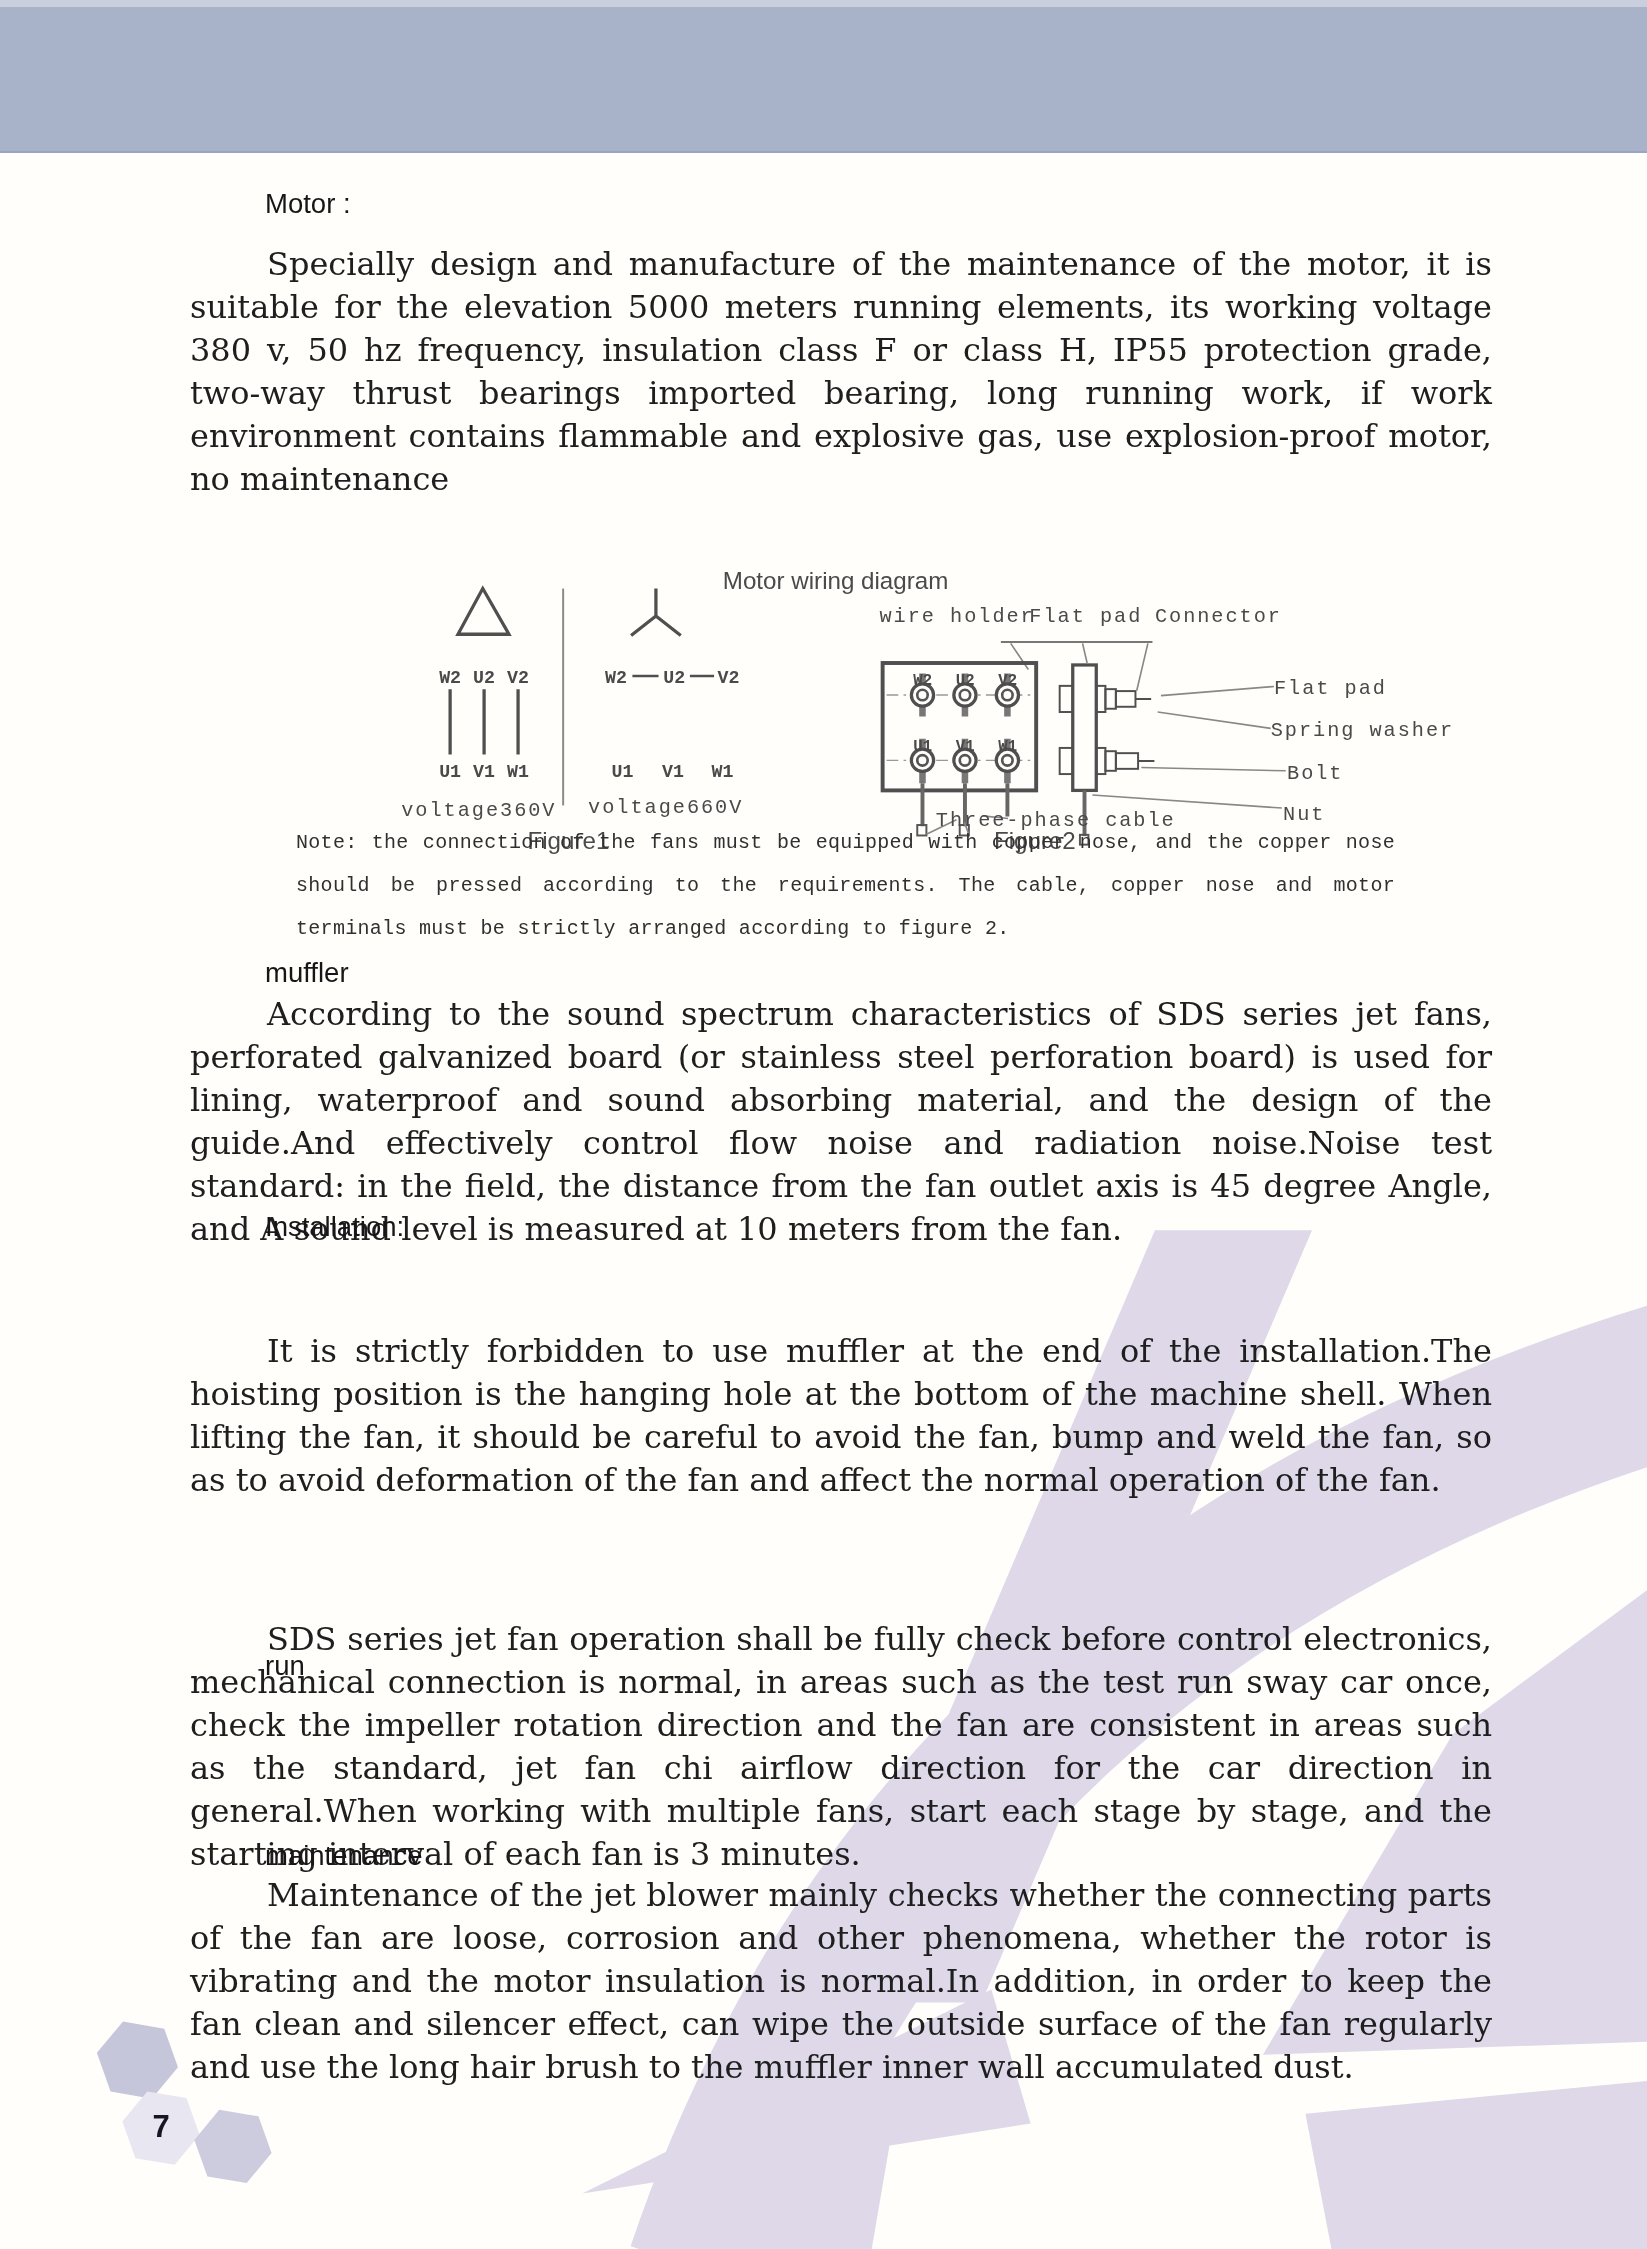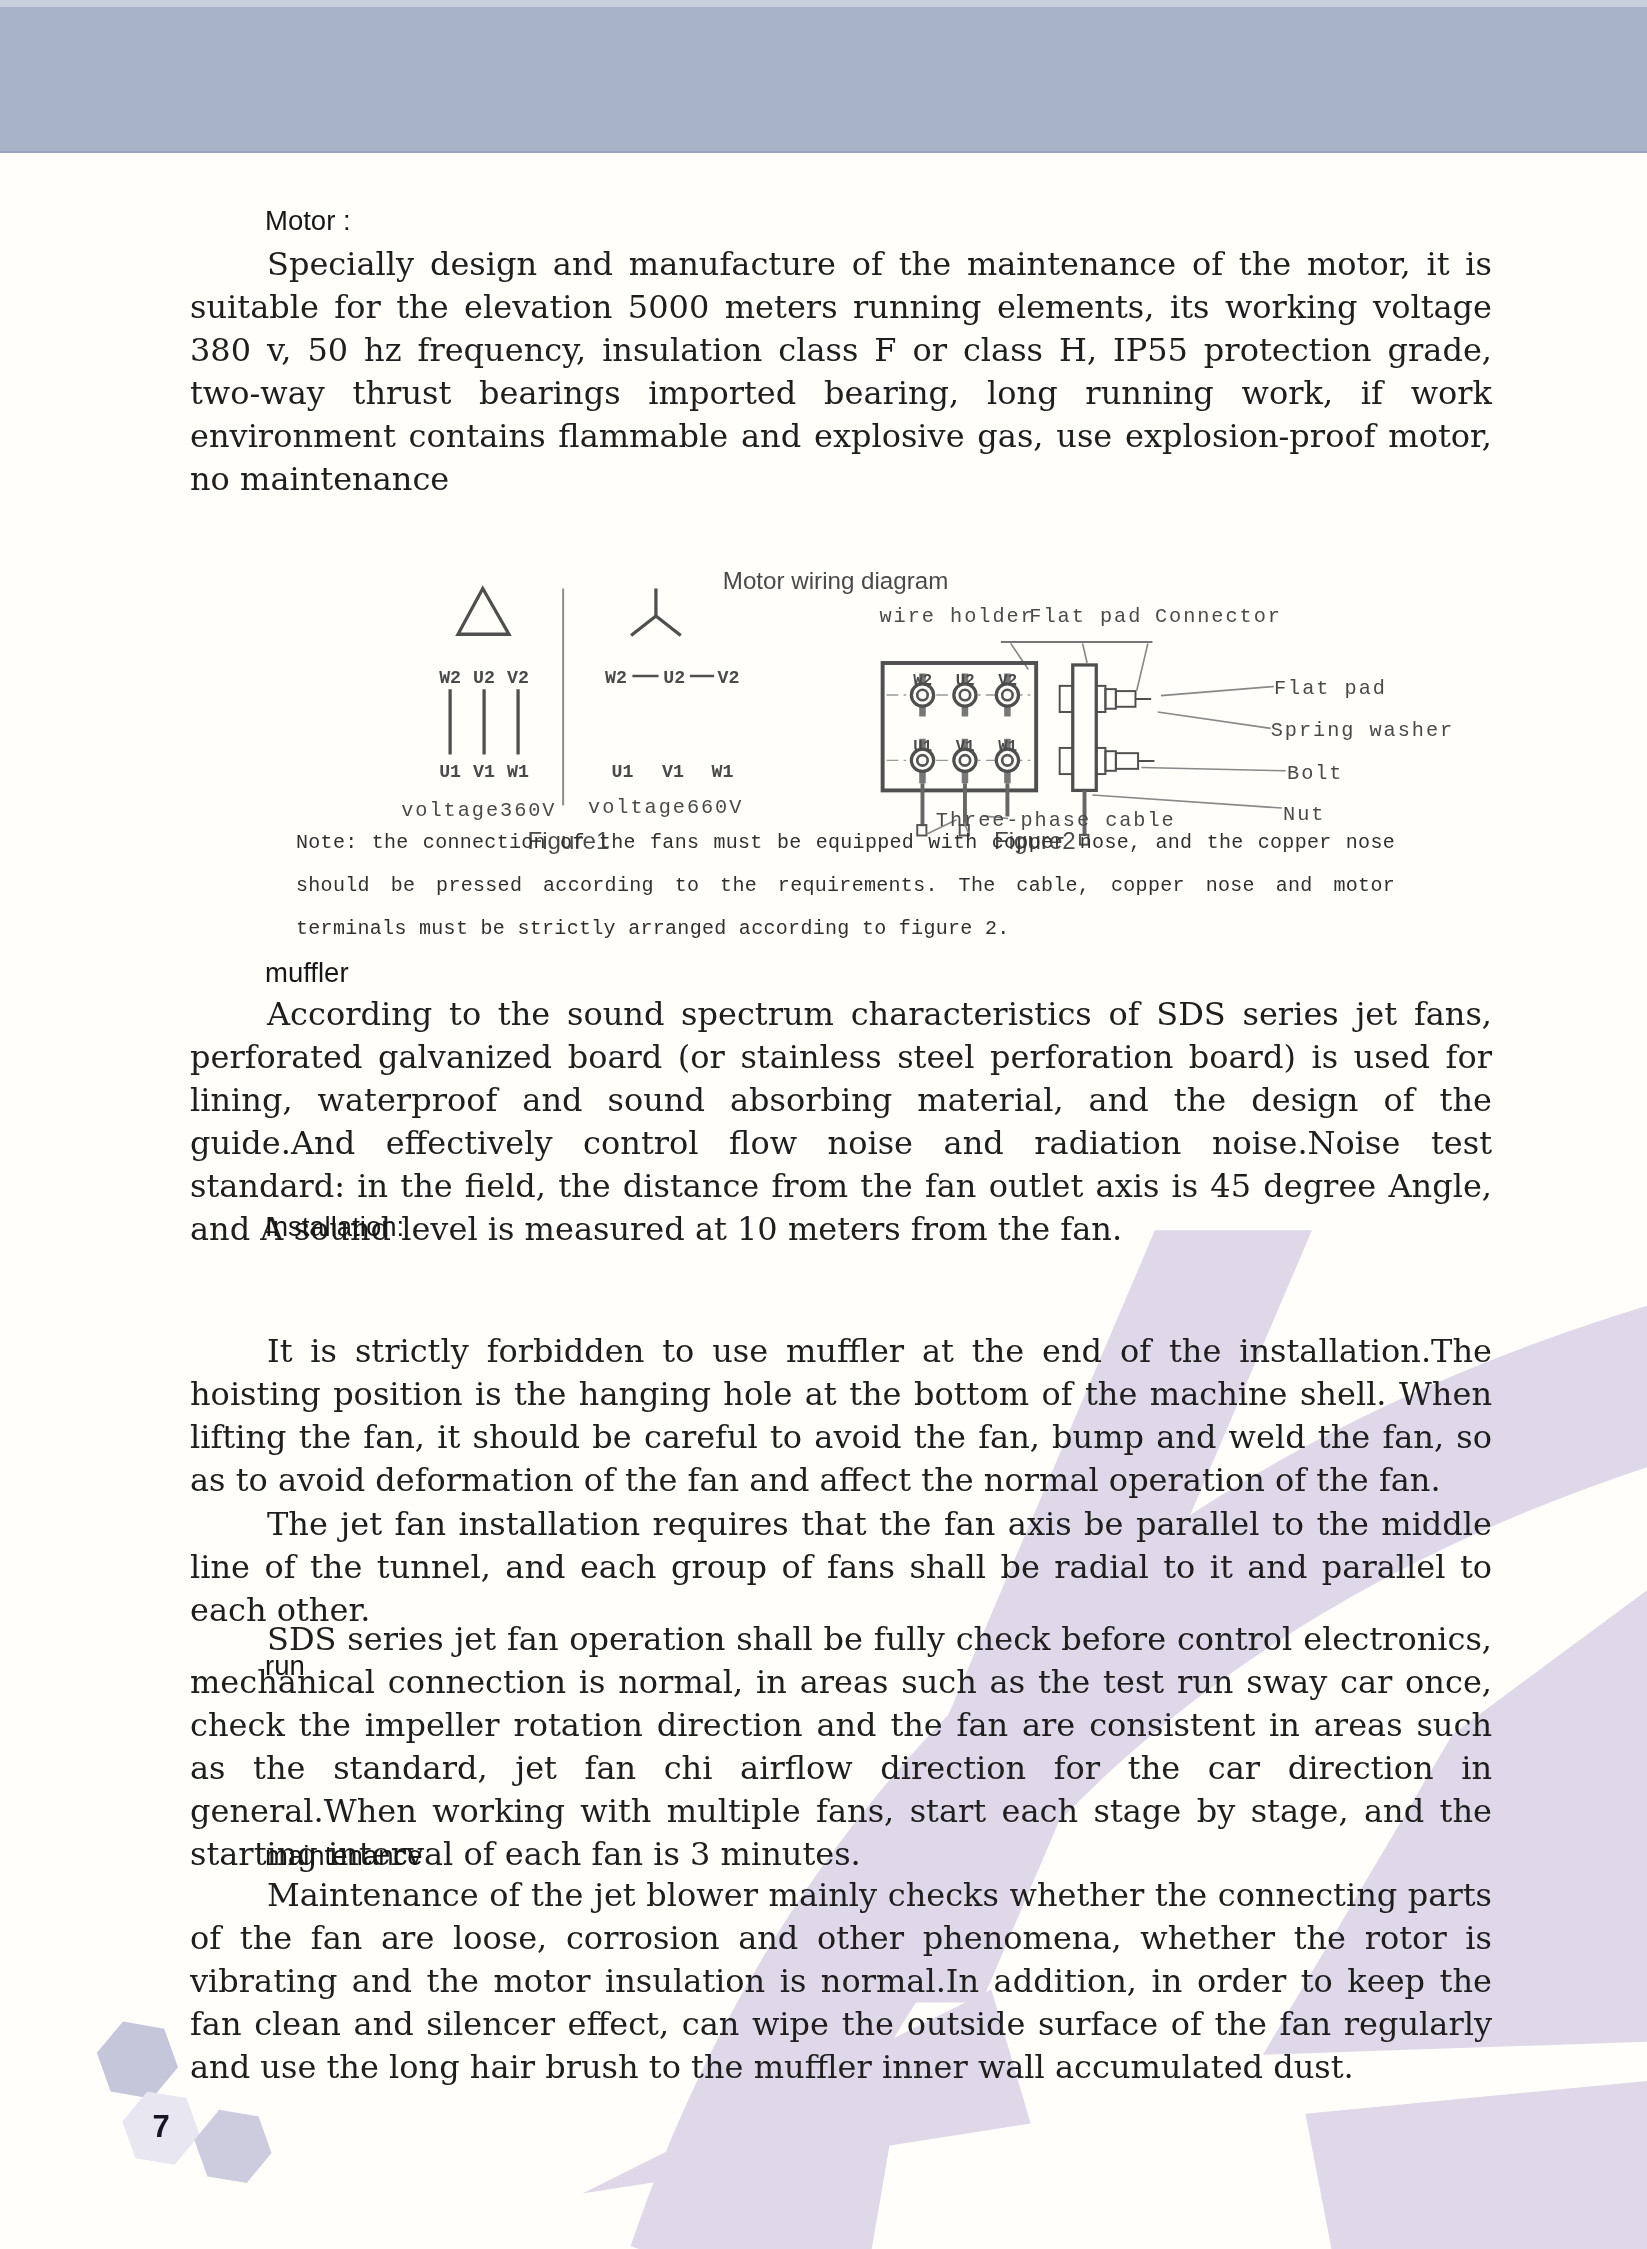--- a/index.html
+++ b/index.html
@@ -46,21 +46,21 @@
   </svg>
 
   <svg class="hexsvg" width="1647" height="2250" viewBox="0 0 2517 3438">
     <polygon points="272,3159 232,3207 169,3196 148,3137 188,3089 251,3100" fill="#c6c6da"></polygon>
     <polygon points="305,3262 267,3308 207,3298 187,3242 225,3196 285,3206" fill="#e8e7f1"></polygon>
     <polygon points="415,3290 377,3336 317,3326 297,3270 335,3224 395,3234" fill="#cdccdf"></polygon>
   </svg>
 
   <div class="content">
 
-    <div class="heading" style="top:205px;">Motor :</div>
+    <div class="heading" style="top:188px;">Motor :</div>
     <p class="body-par" style="top:243px;">Specially design and manufacture of the maintenance of the motor, it is suitable for the elevation 5000 meters running elements, its working voltage 380 v, 50 hz frequency, insulation class F or class H, IP55 protection grade, two-way thrust bearings imported bearing, long running work, if work environment contains flammable and explosive gas, use explosion-proof motor, no maintenance</p>
 
     <div class="figwrap">
       <svg class="figsvg" width="1647" height="294" viewBox="0 0 2517 450">
         <text class="fig-title" x="1277" y="36" text-anchor="middle">Motor wiring diagram</text>
 
         <g stroke="#4f4f4f" stroke-width="5" fill="none">
           <path d="M737,36 L699,106 L777,106 Z"></path>
           <path d="M687,190 V290 M739,190 V290 M791,190 V290"></path>
         </g>
@@ -156,21 +156,20 @@
       </svg>
     </div>
 
     <p class="note-par" style="top:821px;">Note: the connection of the fans must be equipped with copper nose, and the copper nose should be pressed according to the requirements. The cable, copper nose and motor terminals must be strictly arranged according to figure 2.</p>
 
     <div class="heading" style="top:957px;">muffler</div>
     <p class="body-par" style="top:993px;">According to the sound spectrum characteristics of SDS series jet fans, perforated galvanized board (or stainless steel perforation board) is used for lining, waterproof and sound absorbing material, and the design of the guide.And effectively control flow noise and radiation noise.Noise test standard: in the field, the distance from the fan outlet axis is 45 degree Angle, and A sound level is measured at 10 meters from the fan.</p>
 
     <div class="heading" style="top:1211px;">Installation:</div>
     <p class="body-par" style="top:1330px;">It is strictly forbidden to use muffler at the end of the installation.The hoisting position is the hanging hole at the bottom of the machine shell. When lifting the fan, it should be careful to avoid the fan, bump and weld the fan, so as to avoid deformation of the fan and affect the normal operation of the fan.</p>
-    <p class="body-par" style="top:1503px;">The jet fan installation requires that the fan axis be parallel to the middle line of the tunnel, and each group of fans shall be radial to it and parallel to each other.</p>
 
     <div class="heading" style="top:1650px;">run</div>
     <p class="body-par" style="top:1618px;">SDS series jet fan operation shall be fully check before control electronics, mechanical connection is normal, in areas such as the test run sway car once, check the impeller rotation direction and the fan are consistent in areas such as the standard, jet fan chi airflow direction for the car direction in general.When working with multiple fans, start each stage by stage, and the starting interval of each fan is 3 minutes.</p>
 
     <div class="heading" style="top:1840px;">maintenance</div>
     <p class="body-par" style="top:1874px;">Maintenance of the jet blower mainly checks whether the connecting parts of the fan are loose, corrosion and other phenomena, whether the rotor is vibrating and the motor insulation is normal.In addition, in order to keep the fan clean and silencer effect, can wipe the outside surface of the fan regularly and use the long hair brush to the muffler inner wall accumulated dust.</p>
 
     <div class="pagenum">7</div>
   </div>
 </div>

